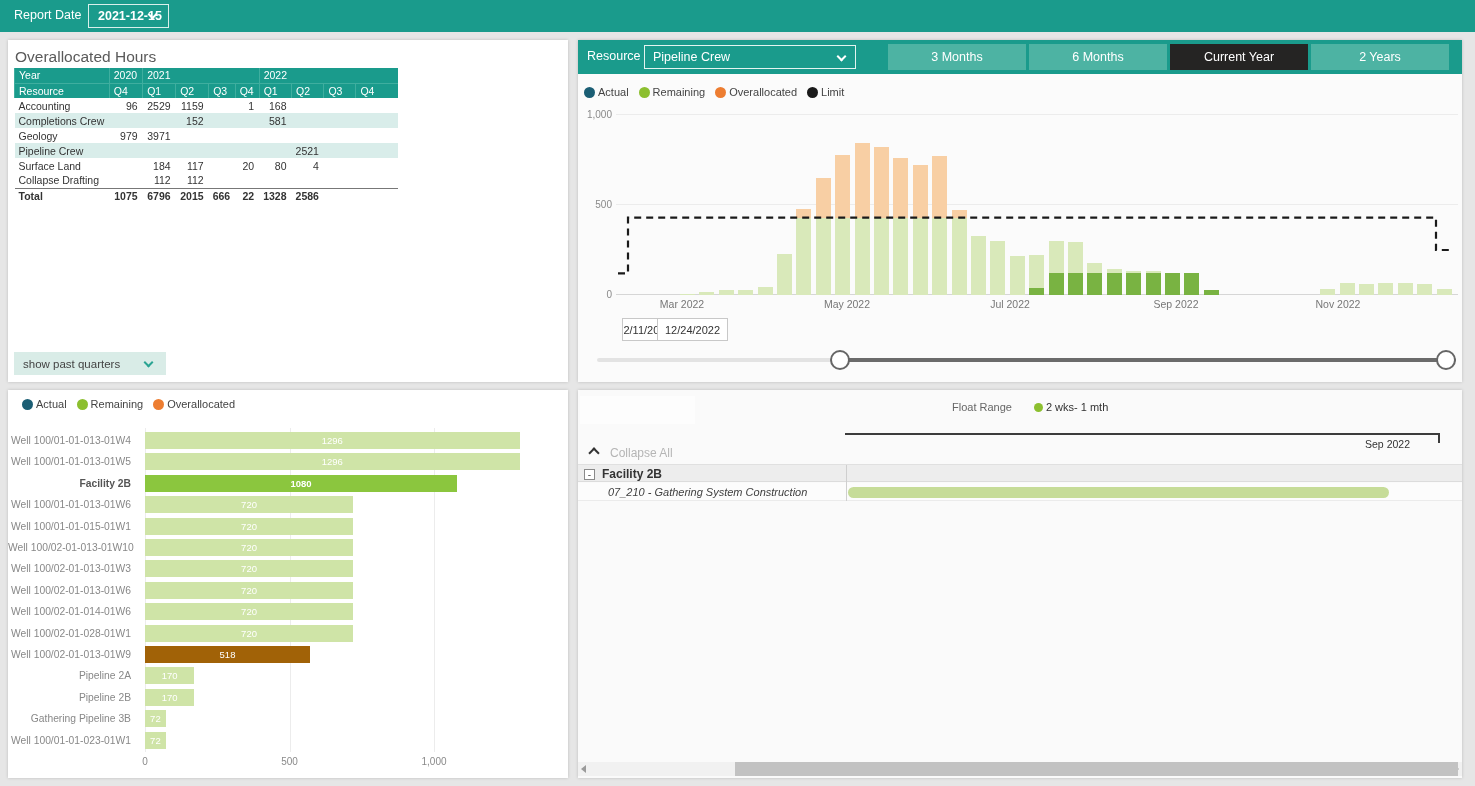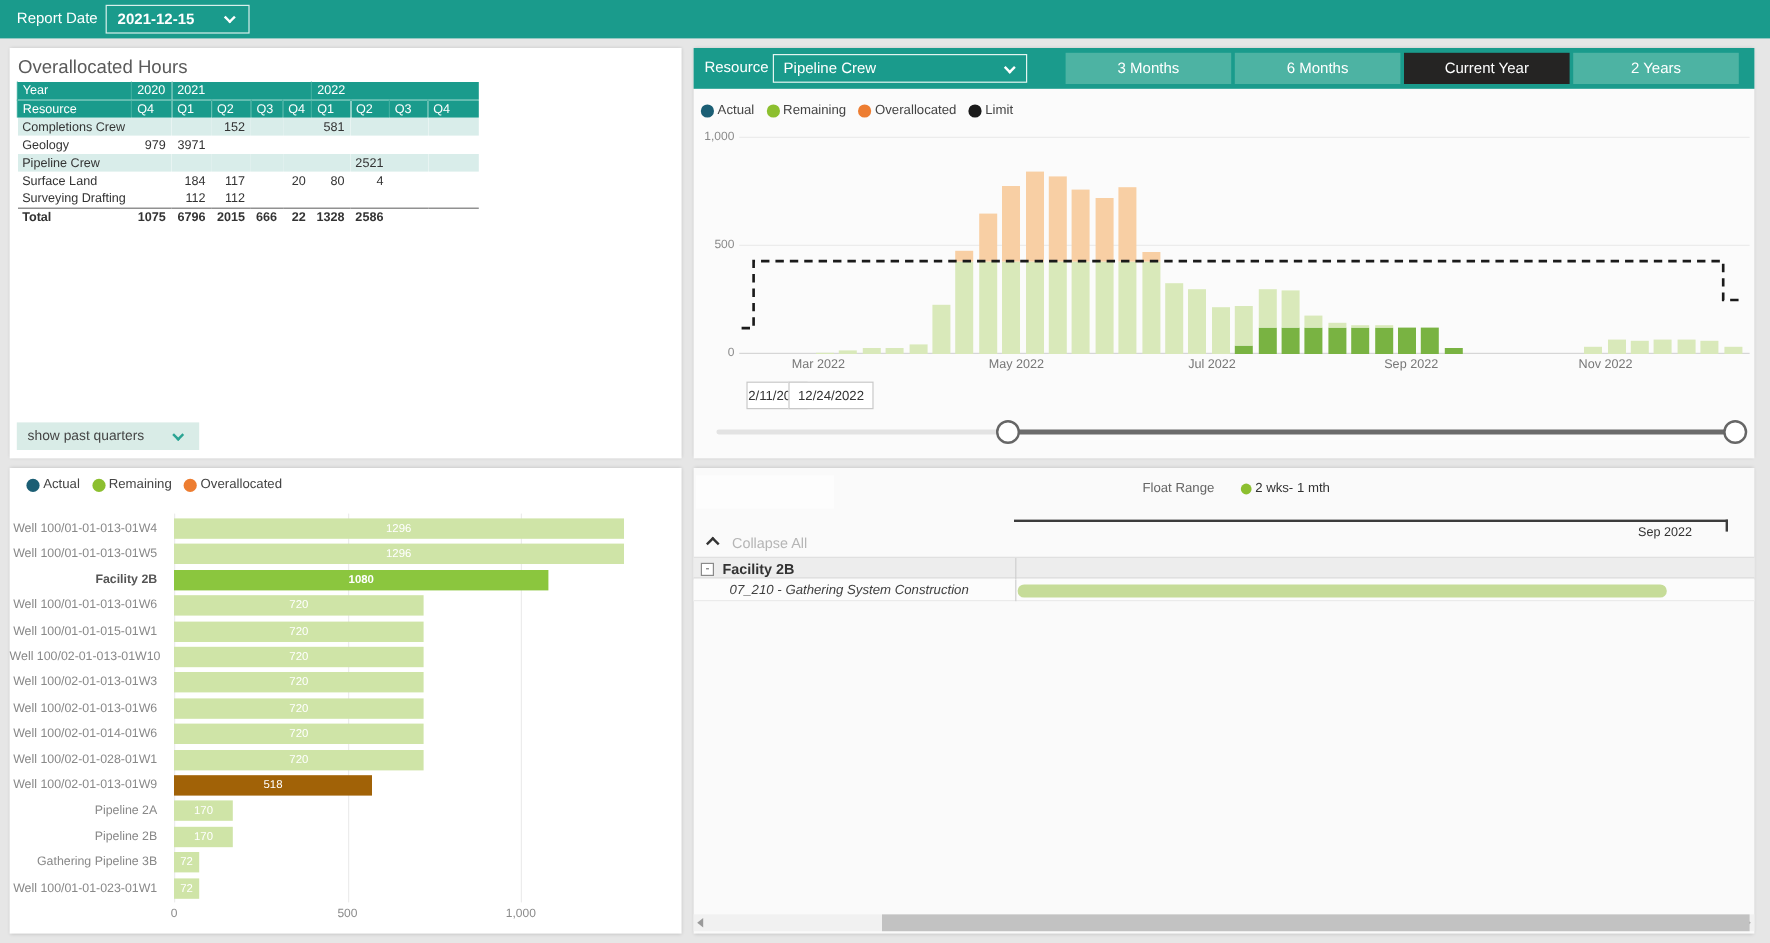--- a/index.html
+++ b/index.html
@@ -2,21 +2,21 @@
 <html><head>
 <meta charset="utf-8">
 <style>
   * { margin:0; padding:0; box-sizing:border-box; }
   html,body { width:1475px; height:786px; overflow:hidden; }
   body { background:#e6e6e6; font-family:"Liberation Sans", sans-serif; position:relative; }
 
   
   .topbar { position:absolute; left:0; top:0; width:1475px; height:32px; background:#1a9b8c; }
   .topbar-label { position:absolute; left:14px; top:8px; color:#fff; font-size:12.5px; }
-  .topbar-dd { position:absolute; left:88px; top:4px; width:120px; height:24px; border:1px solid #d8efeb;
+  .topbar-dd { position:absolute; left:88px; top:4px; width:81px; height:24px; border:1px solid #d8efeb;
                color:#fff; font-size:12.5px; font-weight:bold; display:flex; align-items:center;
                padding-left:9px; cursor:pointer; }
   .chev { width:7px; height:7px; border-right:2px solid #fff; border-bottom:2px solid #fff;
           transform:rotate(45deg); display:inline-block; }
   .chev-dark { border-color:#2aa493; }
   .chev-up { width:8px; height:8px; border-left:2.5px solid #333; border-top:2.5px solid #333;
              transform:rotate(45deg); display:inline-block; }
 
   .panel { position:absolute; background:#fff; box-shadow:0 0 3px rgba(0,0,0,.18); }
   #panel-matrix  { left:8px;   top:40px;  width:560px; height:342px; }
@@ -145,20 +145,32 @@
           <th>Q2</th>
           <th>Q3</th>
           <th>Q4</th>
           <th>Q1</th>
           <th>Q2</th>
           <th>Q3</th>
           <th>Q4</th>
         </tr>
       </thead>
       <tbody>
+        <tr>
+          <td class="rname">Accounting</td>
+          <td>96</td>
+          <td>2529</td>
+          <td>1159</td>
+          <td></td>
+          <td>1</td>
+          <td>168</td>
+          <td></td>
+          <td></td>
+          <td></td>
+        </tr>
         <tr class="alt">
           <td class="rname">Completions Crew</td>
           <td></td>
           <td></td>
           <td>152</td>
           <td></td>
           <td></td>
           <td>581</td>
           <td></td>
           <td></td>
@@ -194,21 +206,21 @@
           <td>184</td>
           <td>117</td>
           <td></td>
           <td>20</td>
           <td>80</td>
           <td>4</td>
           <td></td>
           <td></td>
         </tr>
         <tr>
-          <td class="rname">Surveying Drafting</td>
+          <td class="rname">Collapse Drafting</td>
           <td></td>
           <td>112</td>
           <td>112</td>
           <td></td>
           <td></td>
           <td></td>
           <td></td>
           <td></td>
           <td></td>
         </tr>

